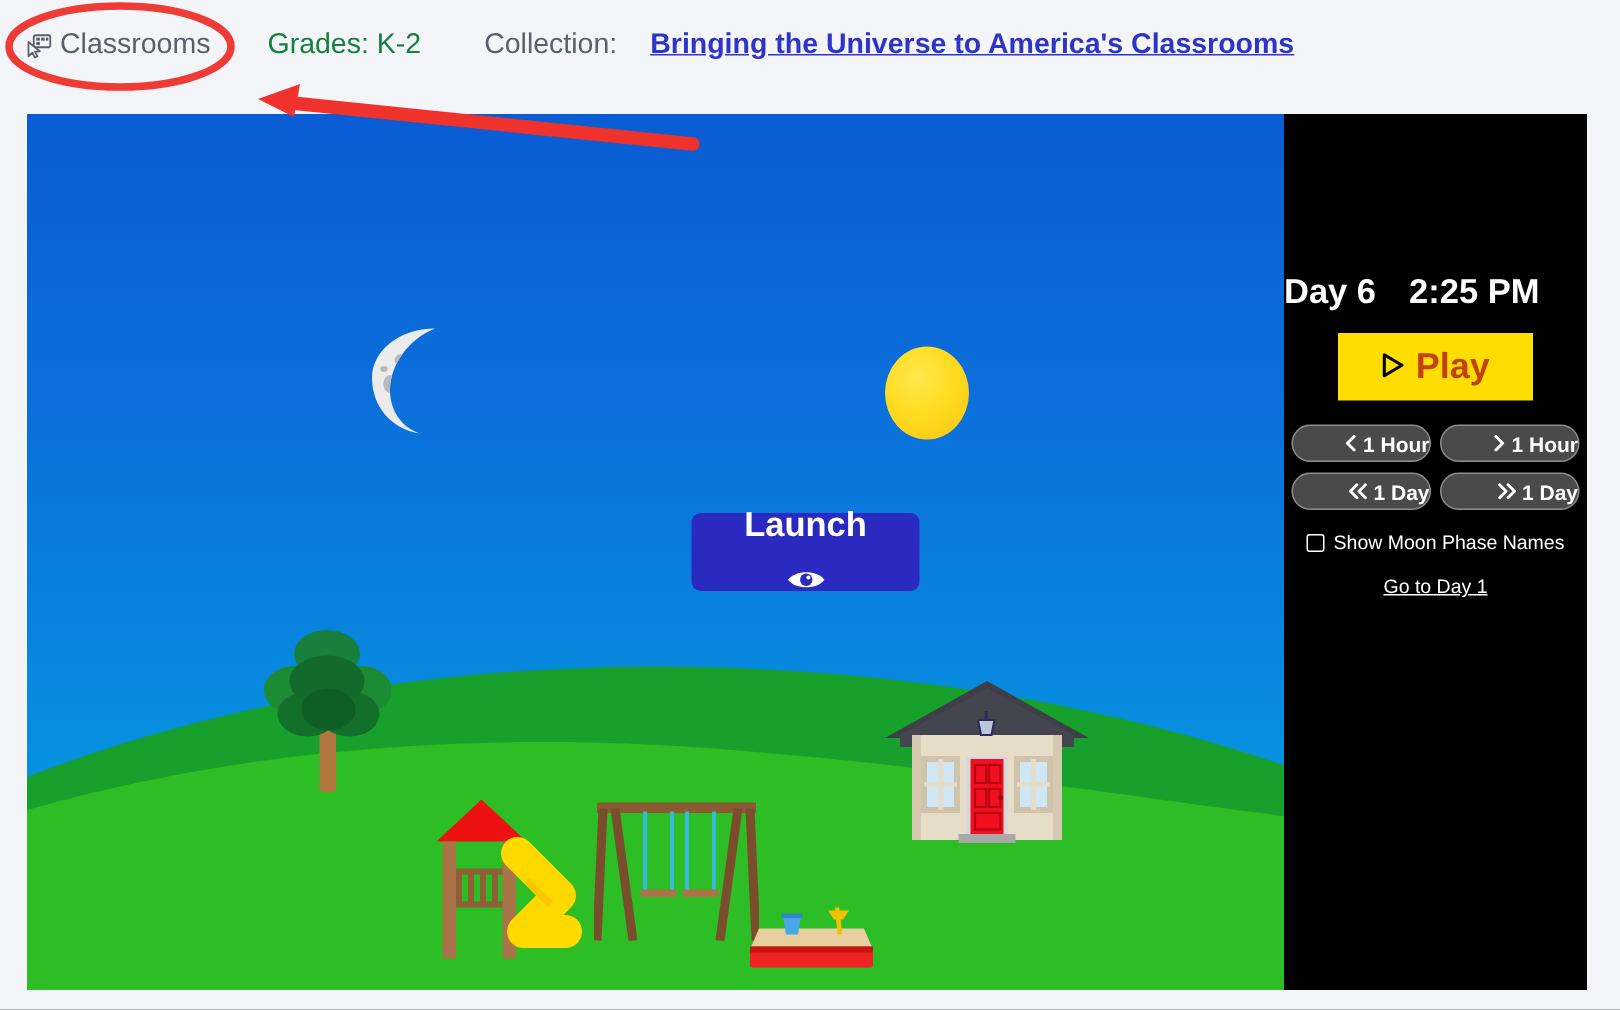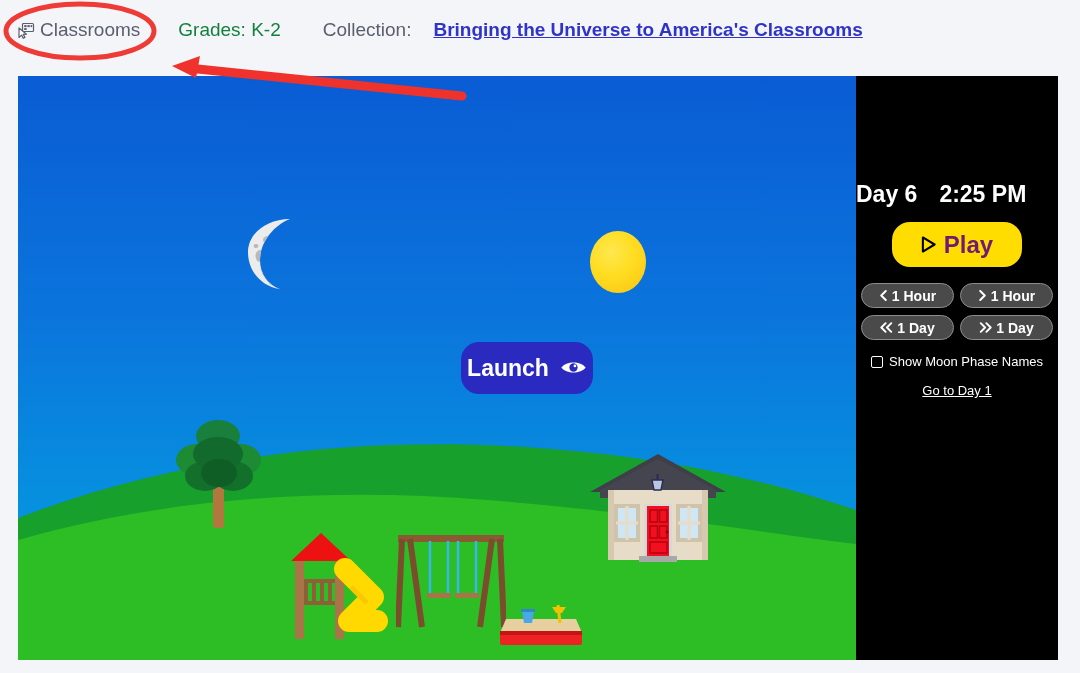--- a/index.html
+++ b/index.html
@@ -54,25 +54,25 @@
 
   .hill-back {
     position: absolute; left: 0; bottom: 0; width: 838px; height: 260px;
   }
   .hill-front {
     position: absolute; left: 0; bottom: 0; width: 838px; height: 190px;
   }
 
   .launch-btn {
     position: absolute; left: 443px; top: 266px;
-    width: 132px; height: 52px; border-radius: 18px;
+    width: 152px; height: 52px; border-radius: 6px;
     background: #2a2ac0;
     display: flex; align-items: center; justify-content: center; gap: 11px;
     color: #fff; font-size: 23px; font-weight: bold;
-    cursor: pointer; border: none;
+    cursor: pointer; border: none; flex-direction: column;
   }
 
   
   .tree { position: absolute; left: 157px; top: 342px; width: 86px; height: 110px; }
   .house { position: absolute; left: 566px; top: 376px; width: 148px; height: 112px; }
   .playset { position: absolute; left: 265px; top: 455px; width: 110px; height: 112px; }
   .swingset { position: absolute; left: 378px; top: 457px; width: 110px; height: 96px; }
   .sandbox { position: absolute; left: 478px; top: 517px; width: 90px; height: 62px; }
 
   
@@ -81,32 +81,32 @@
     background: #000;
   }
   .daytime {
     margin-top: 105px; text-align: center; color: #fff;
     font-size: 23px; font-weight: bold;
     display: flex; justify-content: flex-start; gap: 22px;
   }
   .play-btn {
     display: flex; align-items: center; justify-content: center; gap: 8px;
     width: 130px; height: 45px; margin: 14px auto 0;
-    background: #ffdd00; color: #701a75; border: none; border-radius: 18px;
+    background: #ffdd00; color: #c2410c; border: none; border-radius: 0;
     font-size: 24px; font-weight: bold; cursor: pointer;
   }
   .btn-grid {
     display: grid; grid-template-columns: repeat(2, 93px);
     gap: 7px 6px; justify-content: center; margin-top: 16px;
   }
   .step-btn {
     height: 25px; border-radius: 13px;
     background: #4a4a4a; border: 1.5px solid #8d8d8d; color: #fff;
     font-size: 14px; font-weight: bold; cursor: pointer;
-    display: flex; align-items: center; justify-content: center; gap: 4px;
+    display: flex; align-items: center; justify-content: flex-end; gap: 4px;
   }
   .chk-row {
     display: flex; align-items: center; justify-content: center; gap: 6px;
     margin-top: 14px; color: #fff; font-size: 13px; cursor: pointer;
   }
   .chk-box {
     width: 12px; height: 12px; border: 1.5px solid #fff; border-radius: 2px;
     background: #000; flex: none;
   }
   .goto {

